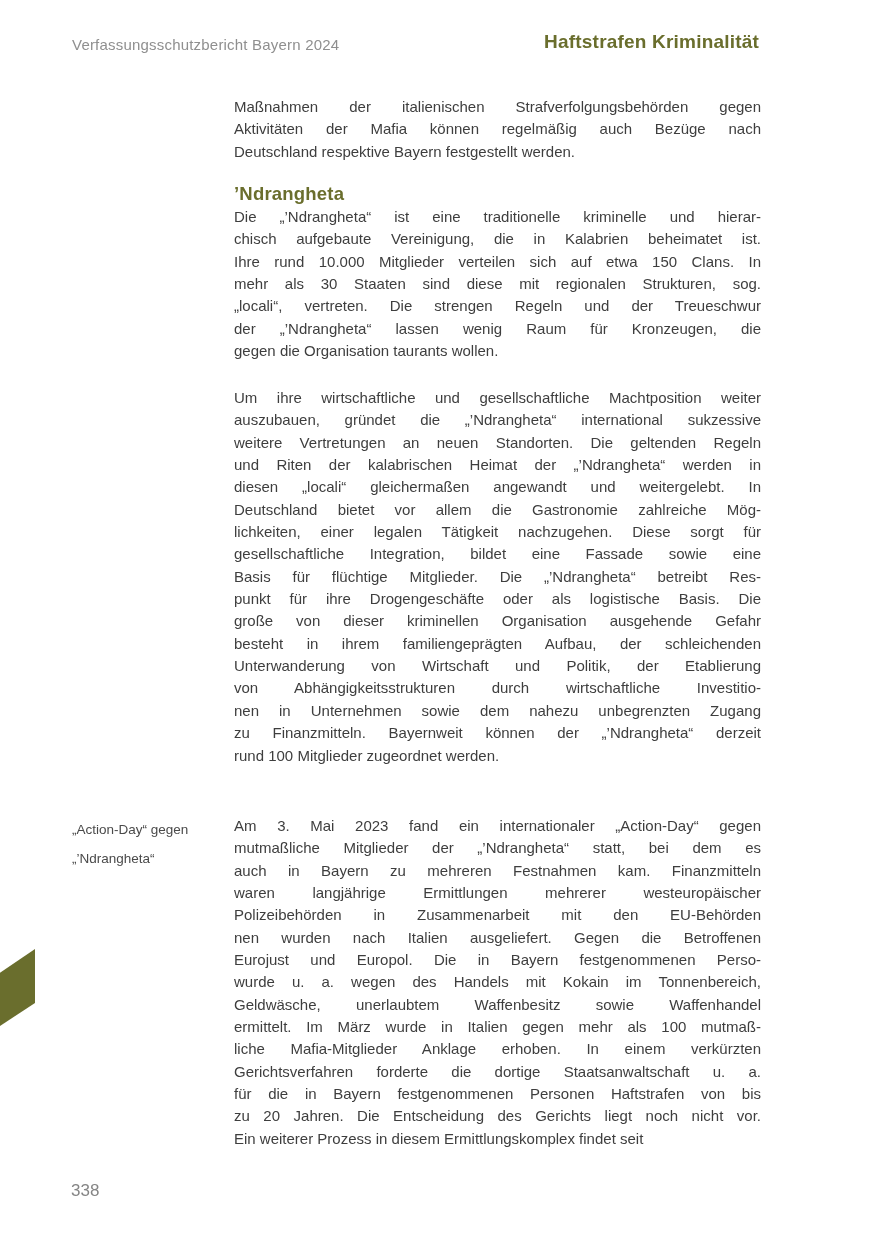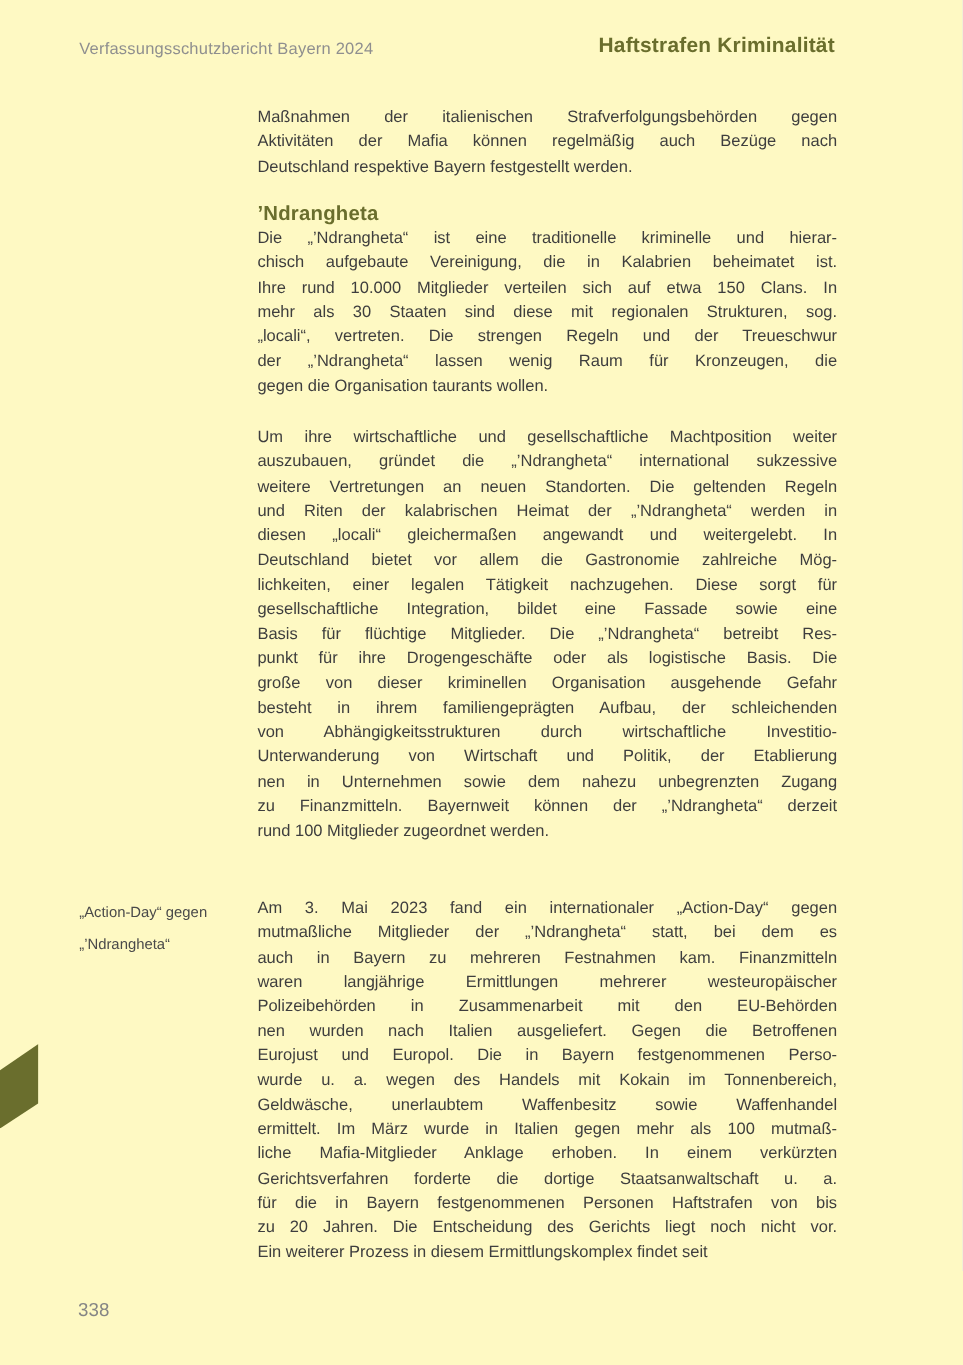--- a/index.html
+++ b/index.html
@@ -1,20 +1,20 @@
 <!DOCTYPE html>
 <html><head>
 <meta charset="utf-8">
 <style>
   html,body { margin:0; padding:0; background:#e8e8e8; }
   .page {
     position:relative;
     width:875px; height:1241px;
     margin:0 auto;
-    background:#fef9c3;
+    background:#ffffff;
     font-family:"Liberation Sans","DejaVu Sans",sans-serif;
     overflow:hidden;
   }
   .header-left {
     position:absolute; left:72px; top:36px;
     font-size:15px; color:#8f8f8f; letter-spacing:0.2px;
     white-space:nowrap;
   }
   .header-right {
     position:absolute; right:116px; top:31px;
@@ -84,22 +84,22 @@
       <div class="line">weitere Vertretungen an neuen Standorten. Die geltenden Regeln</div>
       <div class="line">und Riten der kalabrischen Heimat der „’Ndrangheta“ werden in</div>
       <div class="line">diesen „locali“ gleichermaßen angewandt und weitergelebt. In</div>
       <div class="line">Deutschland bietet vor allem die Gastronomie zahlreiche Mög-</div>
       <div class="line">lichkeiten, einer legalen Tätigkeit nachzugehen. Diese sorgt für</div>
       <div class="line">gesellschaftliche Integration, bildet eine Fassade sowie eine</div>
       <div class="line">Basis für flüchtige Mitglieder. Die „’Ndrangheta“ betreibt Res-</div>
       <div class="line">punkt für ihre Drogengeschäfte oder als logistische Basis. Die</div>
       <div class="line">große von dieser kriminellen Organisation ausgehende Gefahr</div>
       <div class="line">besteht in ihrem familiengeprägten Aufbau, der schleichenden</div>
+      <div class="line">Unterwanderung von Wirtschaft und Politik, der Etablierung</div>
       <div class="line">von Abhängigkeitsstrukturen durch wirtschaftliche Investitio-</div>
-      <div class="line">Unterwanderung von Wirtschaft und Politik, der Etablierung</div>
       <div class="line">nen in Unternehmen sowie dem nahezu unbegrenzten Zugang</div>
       <div class="line">zu Finanzmitteln. Bayernweit können der „’Ndrangheta“ derzeit</div>
       <div class="line last">rund 100 Mitglieder zugeordnet werden.</div>
     </div>
 
   <div class="para" id="para3">
       <div class="line">Am 3. Mai 2023 fand ein internationaler „Action-Day“ gegen</div>
       <div class="line">mutmaßliche Mitglieder der „’Ndrangheta“ statt, bei dem es</div>
       <div class="line">auch in Bayern zu mehreren Festnahmen kam. Finanzmitteln</div>
       <div class="line">waren langjährige Ermittlungen mehrerer westeuropäischer</div>

